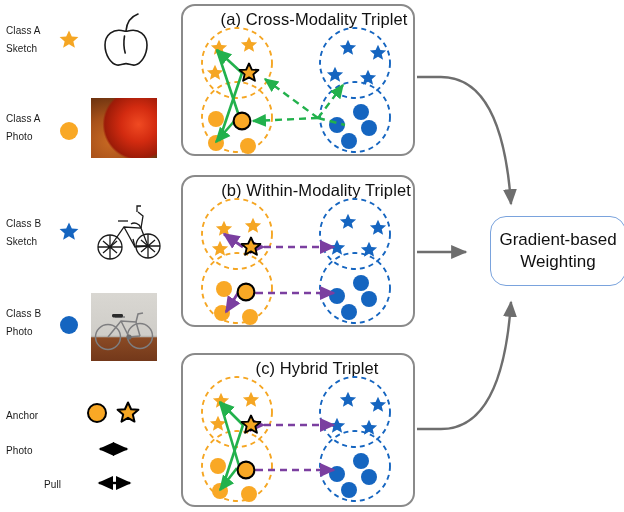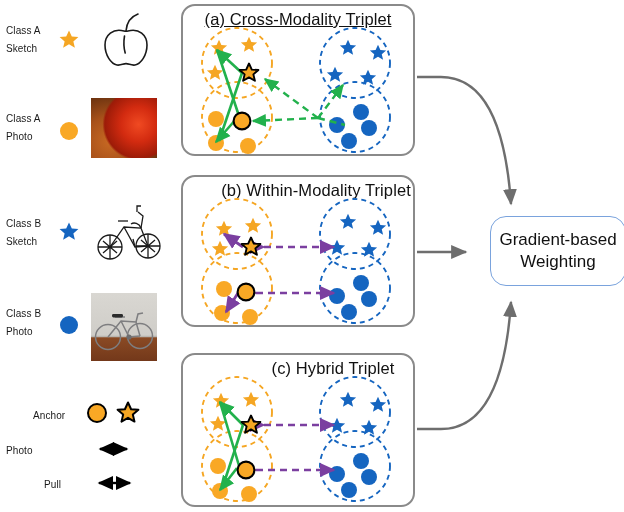--- a/index.html
+++ b/index.html
@@ -87,21 +87,21 @@
 
   <div class="legend-label" style="left:6px;top:22px;">Class A
 Sketch</div>
   <div class="legend-label" style="left:6px;top:110px;">Class A
 Photo</div>
   <div class="legend-label" style="left:6px;top:215px;">Class B
 Sketch</div>
   <div class="legend-label" style="left:6px;top:305px;">Class B
 Photo</div>
 
-  <div class="legend-label" style="left:6px;top:407px;margin-left:27px;">Anchor</div>
+  <div class="legend-label" style="left:6px;top:407px;">Anchor</div>
   <div class="legend-label" style="left:6px;top:442px;">Photo</div>
   <div class="legend-label" style="left:6px;top:476px;margin-left:38px;">Pull</div>
 
   <div class="legend-thumb thumb-apple" style="left:91px;top:98px;width:66px;height:60px;"></div>
 
   <div class="legend-thumb thumb-bike" style="left:91px;top:293px;width:66px;height:68px;">
     <svg width="66" height="68" viewBox="0 0 66 68" style="display:block;">
       <g stroke="#7e7e80" stroke-width="1.5" fill="none">
         <circle cx="17" cy="44" r="12.5"></circle>
         <circle cx="49" cy="43" r="12.5"></circle>
@@ -109,27 +109,27 @@
         <path d="M30 28 L38 44 L49 43"></path>
         <path d="M24 24 L34 24"></path>
         <path d="M45 29 L47 21 L52 20"></path>
       </g>
       <rect x="21" y="21" width="11" height="3.4" rx="1.4" fill="#2b2b2b"></rect>
       <circle cx="38" cy="44" r="2.6" fill="#6d6d6f"></circle>
     </svg>
   </div>
 
   <div class="panel" style="left:181px;top:4px;width:234px;height:152px;"></div>
-  <div class="panel-title" style="left:181px;top:10px;width:234px;text-decoration:underline;">(a) Cross-Modality Triplet</div>
+  <div class="panel-title" style="left:197px;top:10px;width:234px;">(a) Cross-Modality Triplet</div>
 
   <div class="panel" style="left:181px;top:175px;width:234px;height:152px;"></div>
   <div class="panel-title" style="left:181px;top:181px;width:270px;">(b) Within-Modality Triplet</div>
 
   <div class="panel" style="left:181px;top:353px;width:234px;height:154px;"></div>
-  <div class="panel-title" style="left:181px;top:359px;width:272px;padding-left:16px;">(c) Hybrid Triplet</div>
+  <div class="panel-title" style="left:181px;top:359px;width:272px;">(c) Hybrid Triplet</div>
 
   <div class="gbox" style="left:490px;top:216px;width:136px;height:70px;">
     <div class="gbox-text">Gradient-based
 Weighting</div>
   </div>
 
   <svg class="layer" viewBox="0 0 624 512">
     <defs>
       <marker id="gArrow" markerWidth="7" markerHeight="7" refX="5.4" refY="3.1" orient="auto">
         <path d="M0,0.4 L6,3.1 L0,5.8 z" fill="#22B14C"></path>

